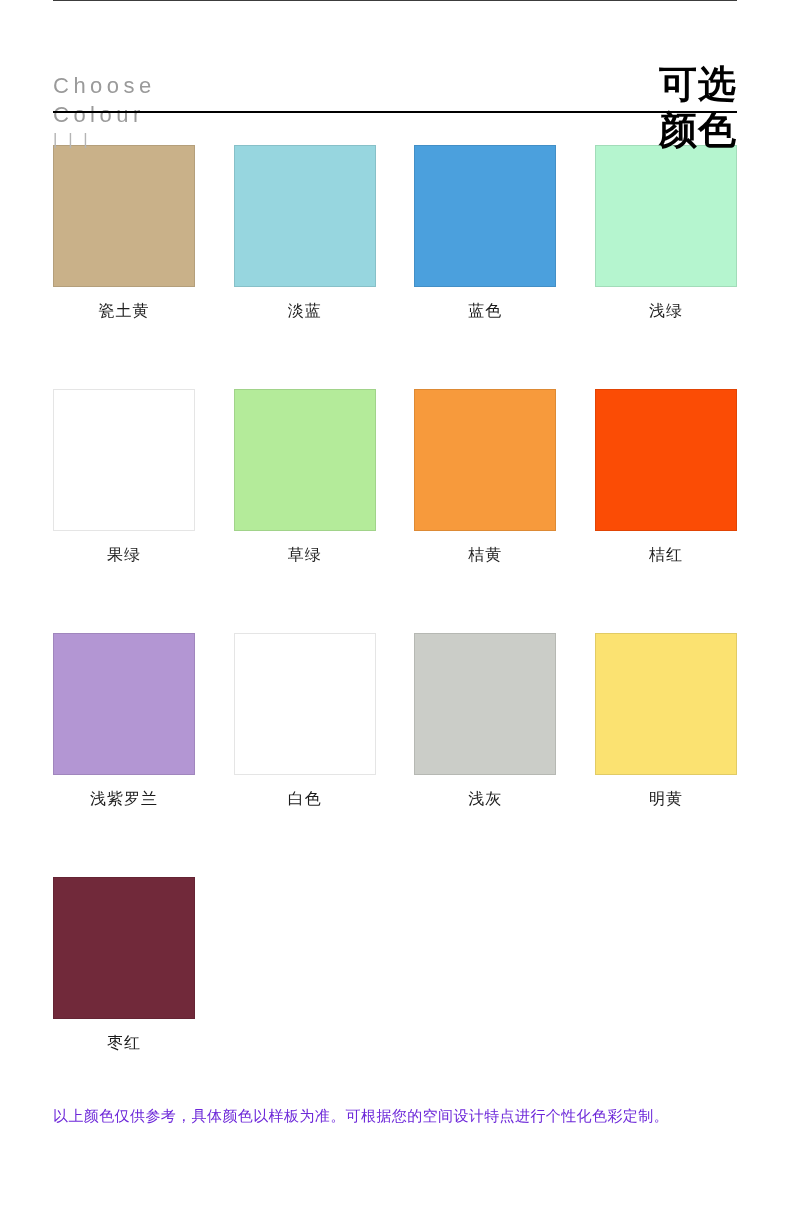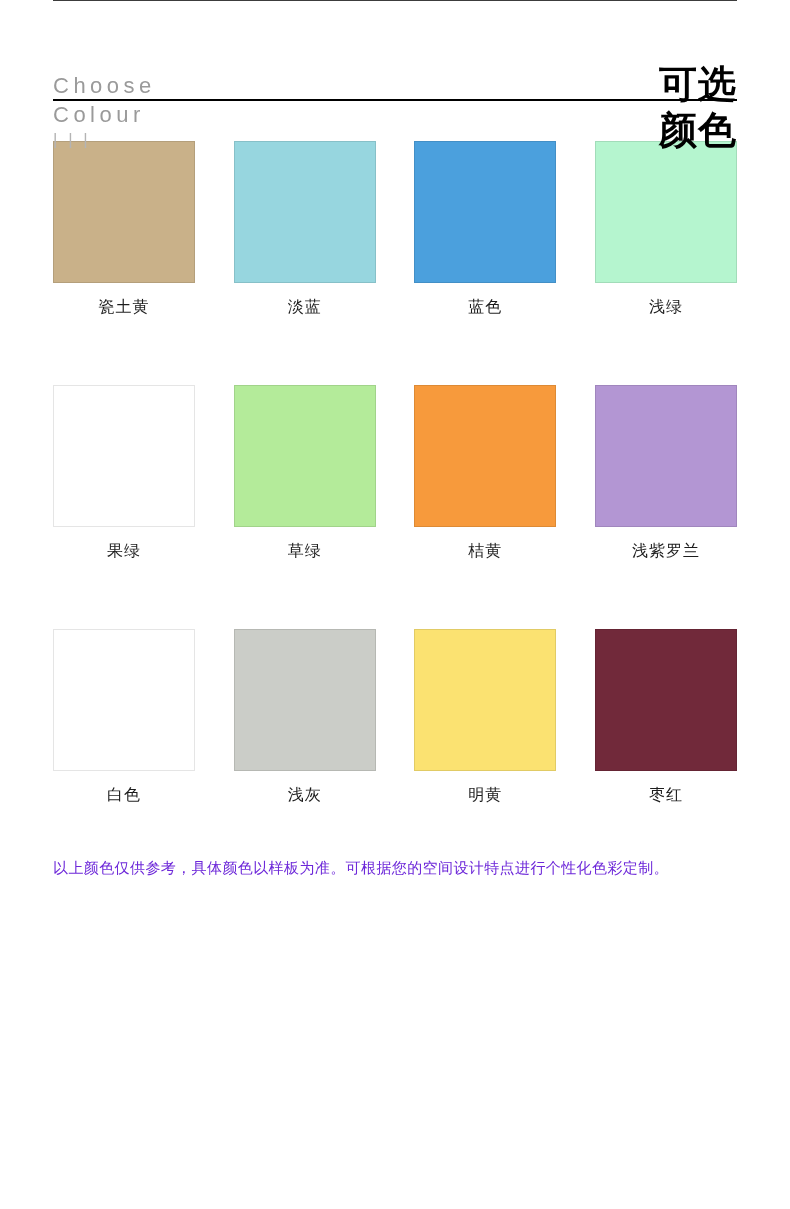--- a/index.html
+++ b/index.html
@@ -14,21 +14,21 @@
     color: #1a1a1a;
     overflow: hidden;
     position: relative;
   }
 
   
   .header {
     position: relative;
     margin: 0 53px;
     padding-top: 55px;
-    height: 101px;
+    height: 113px;
     box-sizing: border-box;
   }
   .rule-top {
     position: absolute;
     left: 0;
     right: 0;
     top: 0;
     height: 1px;
     background: #3c3c3c;
   }
@@ -73,21 +73,21 @@
     font-weight: 700;
     color: #000000;
     line-height: 46px;
     letter-spacing: 1px;
     white-space: nowrap;
   }
 
   
   .palette {
     margin: 0 53px;
-    padding-top: 40px;
+    padding-top: 32px;
     display: grid;
     grid-template-columns: repeat(4, 142px);
     column-gap: 32px;
     row-gap: 68px;
     justify-content: space-between;
   }
   .swatch-cell {
     width: 142px;
   }
   .swatch-chip {
@@ -157,20 +157,24 @@
     </div>
     <div class="swatch-cell">
       <div class="swatch-chip" style="background: rgb(180, 235, 154);"></div>
       <div class="swatch-label">草绿</div>
     </div>
     <div class="swatch-cell">
       <div class="swatch-chip" style="background: rgb(247, 154, 60);"></div>
       <div class="swatch-label">桔黄</div>
     </div>
     <div class="swatch-cell">
+      <div class="swatch-chip" style="background: rgb(251, 76, 5);"></div>
+      <div class="swatch-label">桔红</div>
+    </div>
+    <div class="swatch-cell">
       <div class="swatch-chip" style="background: rgb(179, 150, 211);"></div>
       <div class="swatch-label">浅紫罗兰</div>
     </div>
     <div class="swatch-cell">
       <div class="swatch-chip" style="background: rgb(255, 255, 255);"></div>
       <div class="swatch-label">白色</div>
     </div>
     <div class="swatch-cell">
       <div class="swatch-chip" style="background: rgb(203, 205, 200);"></div>
       <div class="swatch-label">浅灰</div>

